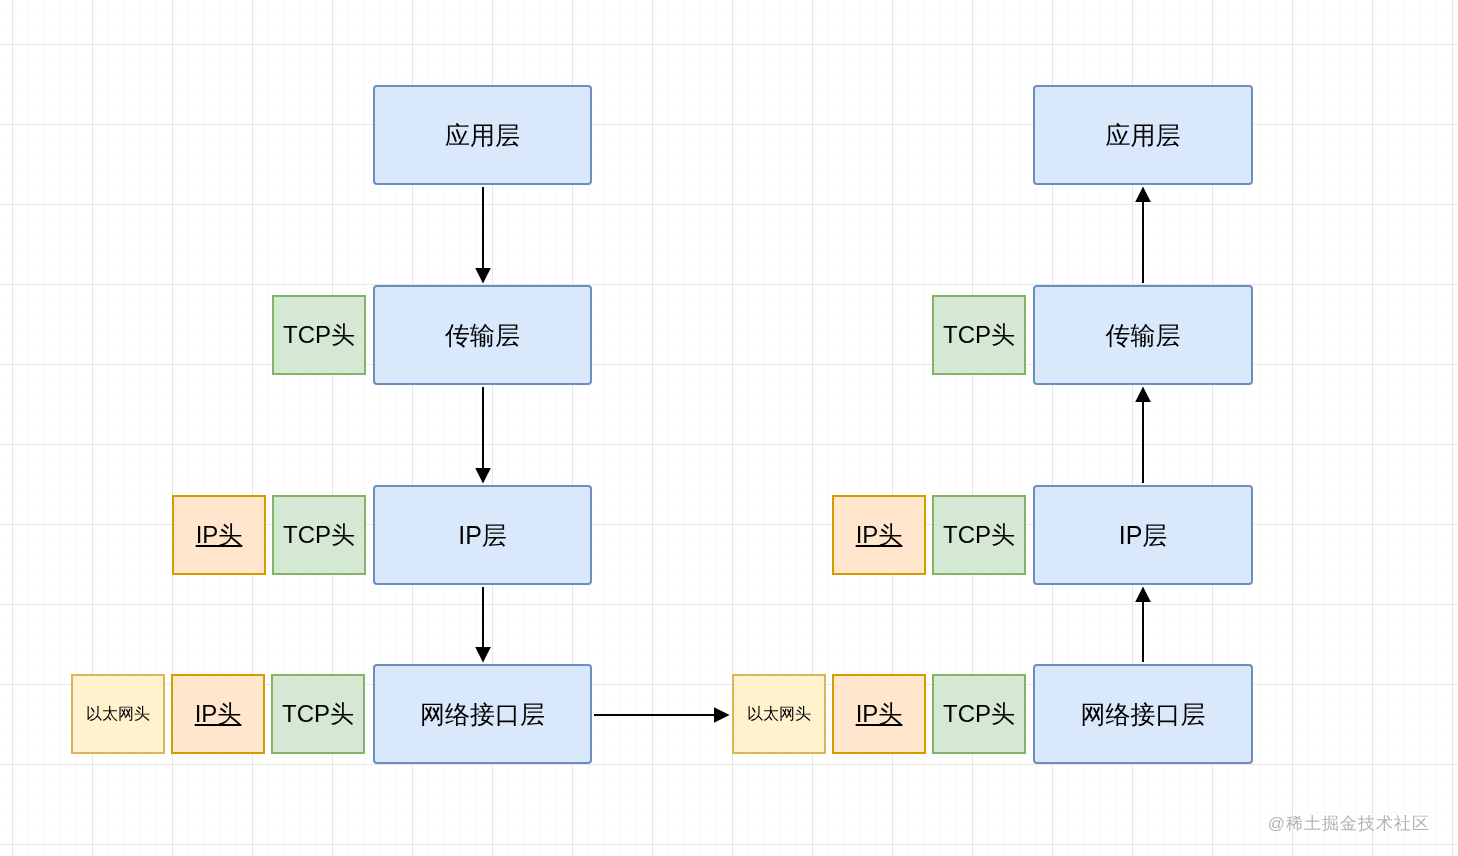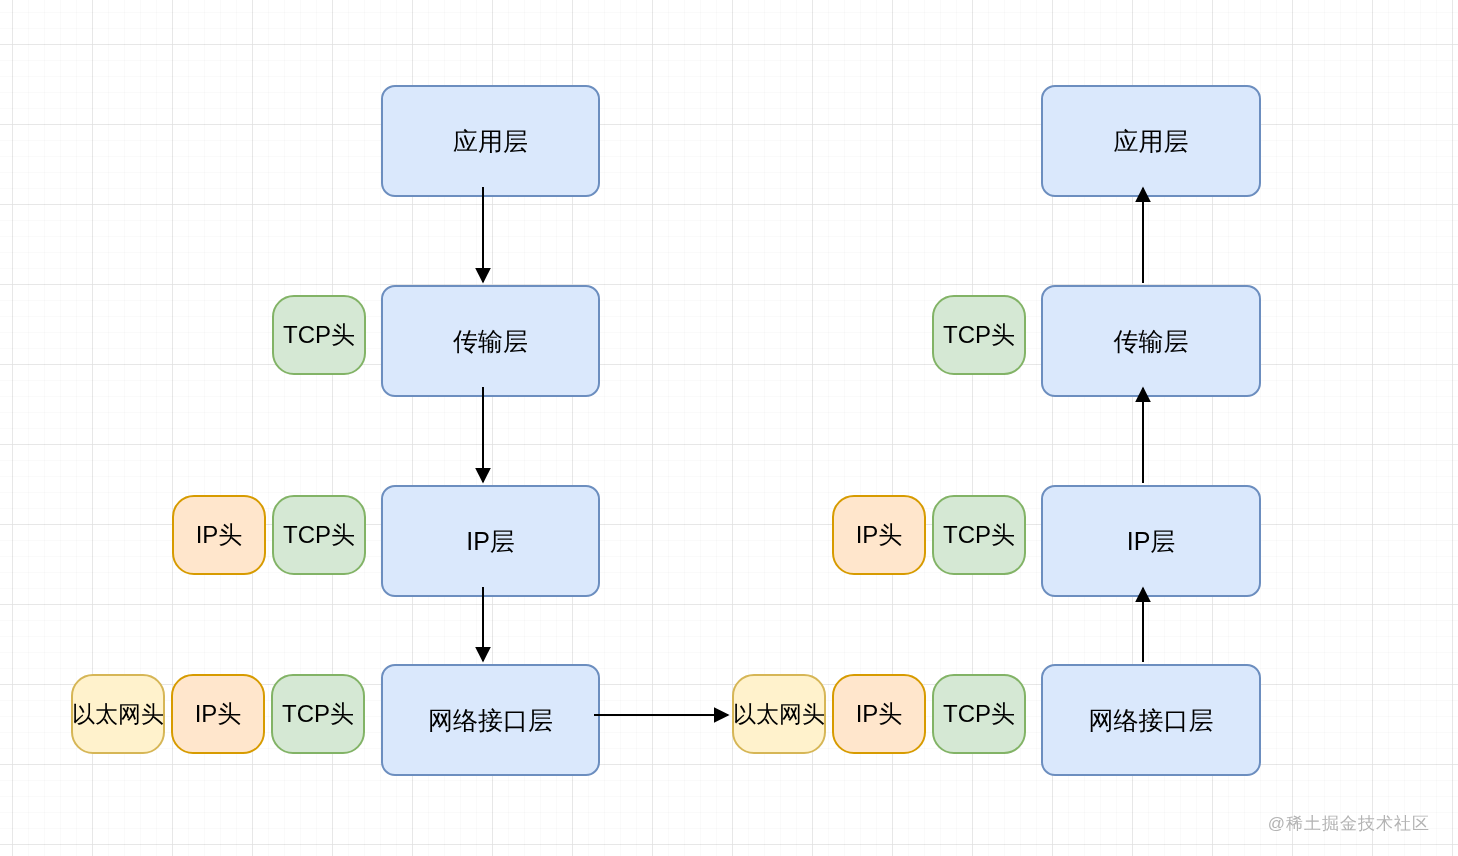--- a/index.html
+++ b/index.html
@@ -28,40 +28,38 @@
     box-sizing: border-box;
     display: flex;
     align-items: center;
     justify-content: center;
     color: #000000;
     text-align: center;
     white-space: nowrap;
   }
   .layer {
     width: 219px;
-    height: 112px;
+    height: 100px;
     background: #dae8fc;
     border: 2px solid #6c8ebf;
-    border-radius: 14px;
+    border-radius: 4px;
     font-size: 25px;
     z-index: 2;
-    margin-left: 8px;
   }
   .hdr {
     width: 94px;
     height: 80px;
     border-width: 2px;
     border-style: solid;
     font-size: 24px;
     z-index: 1;
-    border-radius: 22px;
   }
   .hdr-tcp { background: #d5e8d4; border-color: #82b366; }
-  .hdr-ip  { background: #ffe6cc; border-color: #d79b00; }
-  .hdr-eth { background: #fff2cc; border-color: #d6b656; font-size: 23px; }
+  .hdr-ip  { background: #ffe6cc; border-color: #d79b00; text-decoration: underline; }
+  .hdr-eth { background: #fff2cc; border-color: #d6b656; font-size: 16px; }
   .arrows {
     position: absolute;
     left: 0; top: 0;
     width: 1458px;
     height: 856px;
     z-index: 3;
     pointer-events: none;
   }
   .watermark {
     position: absolute;

